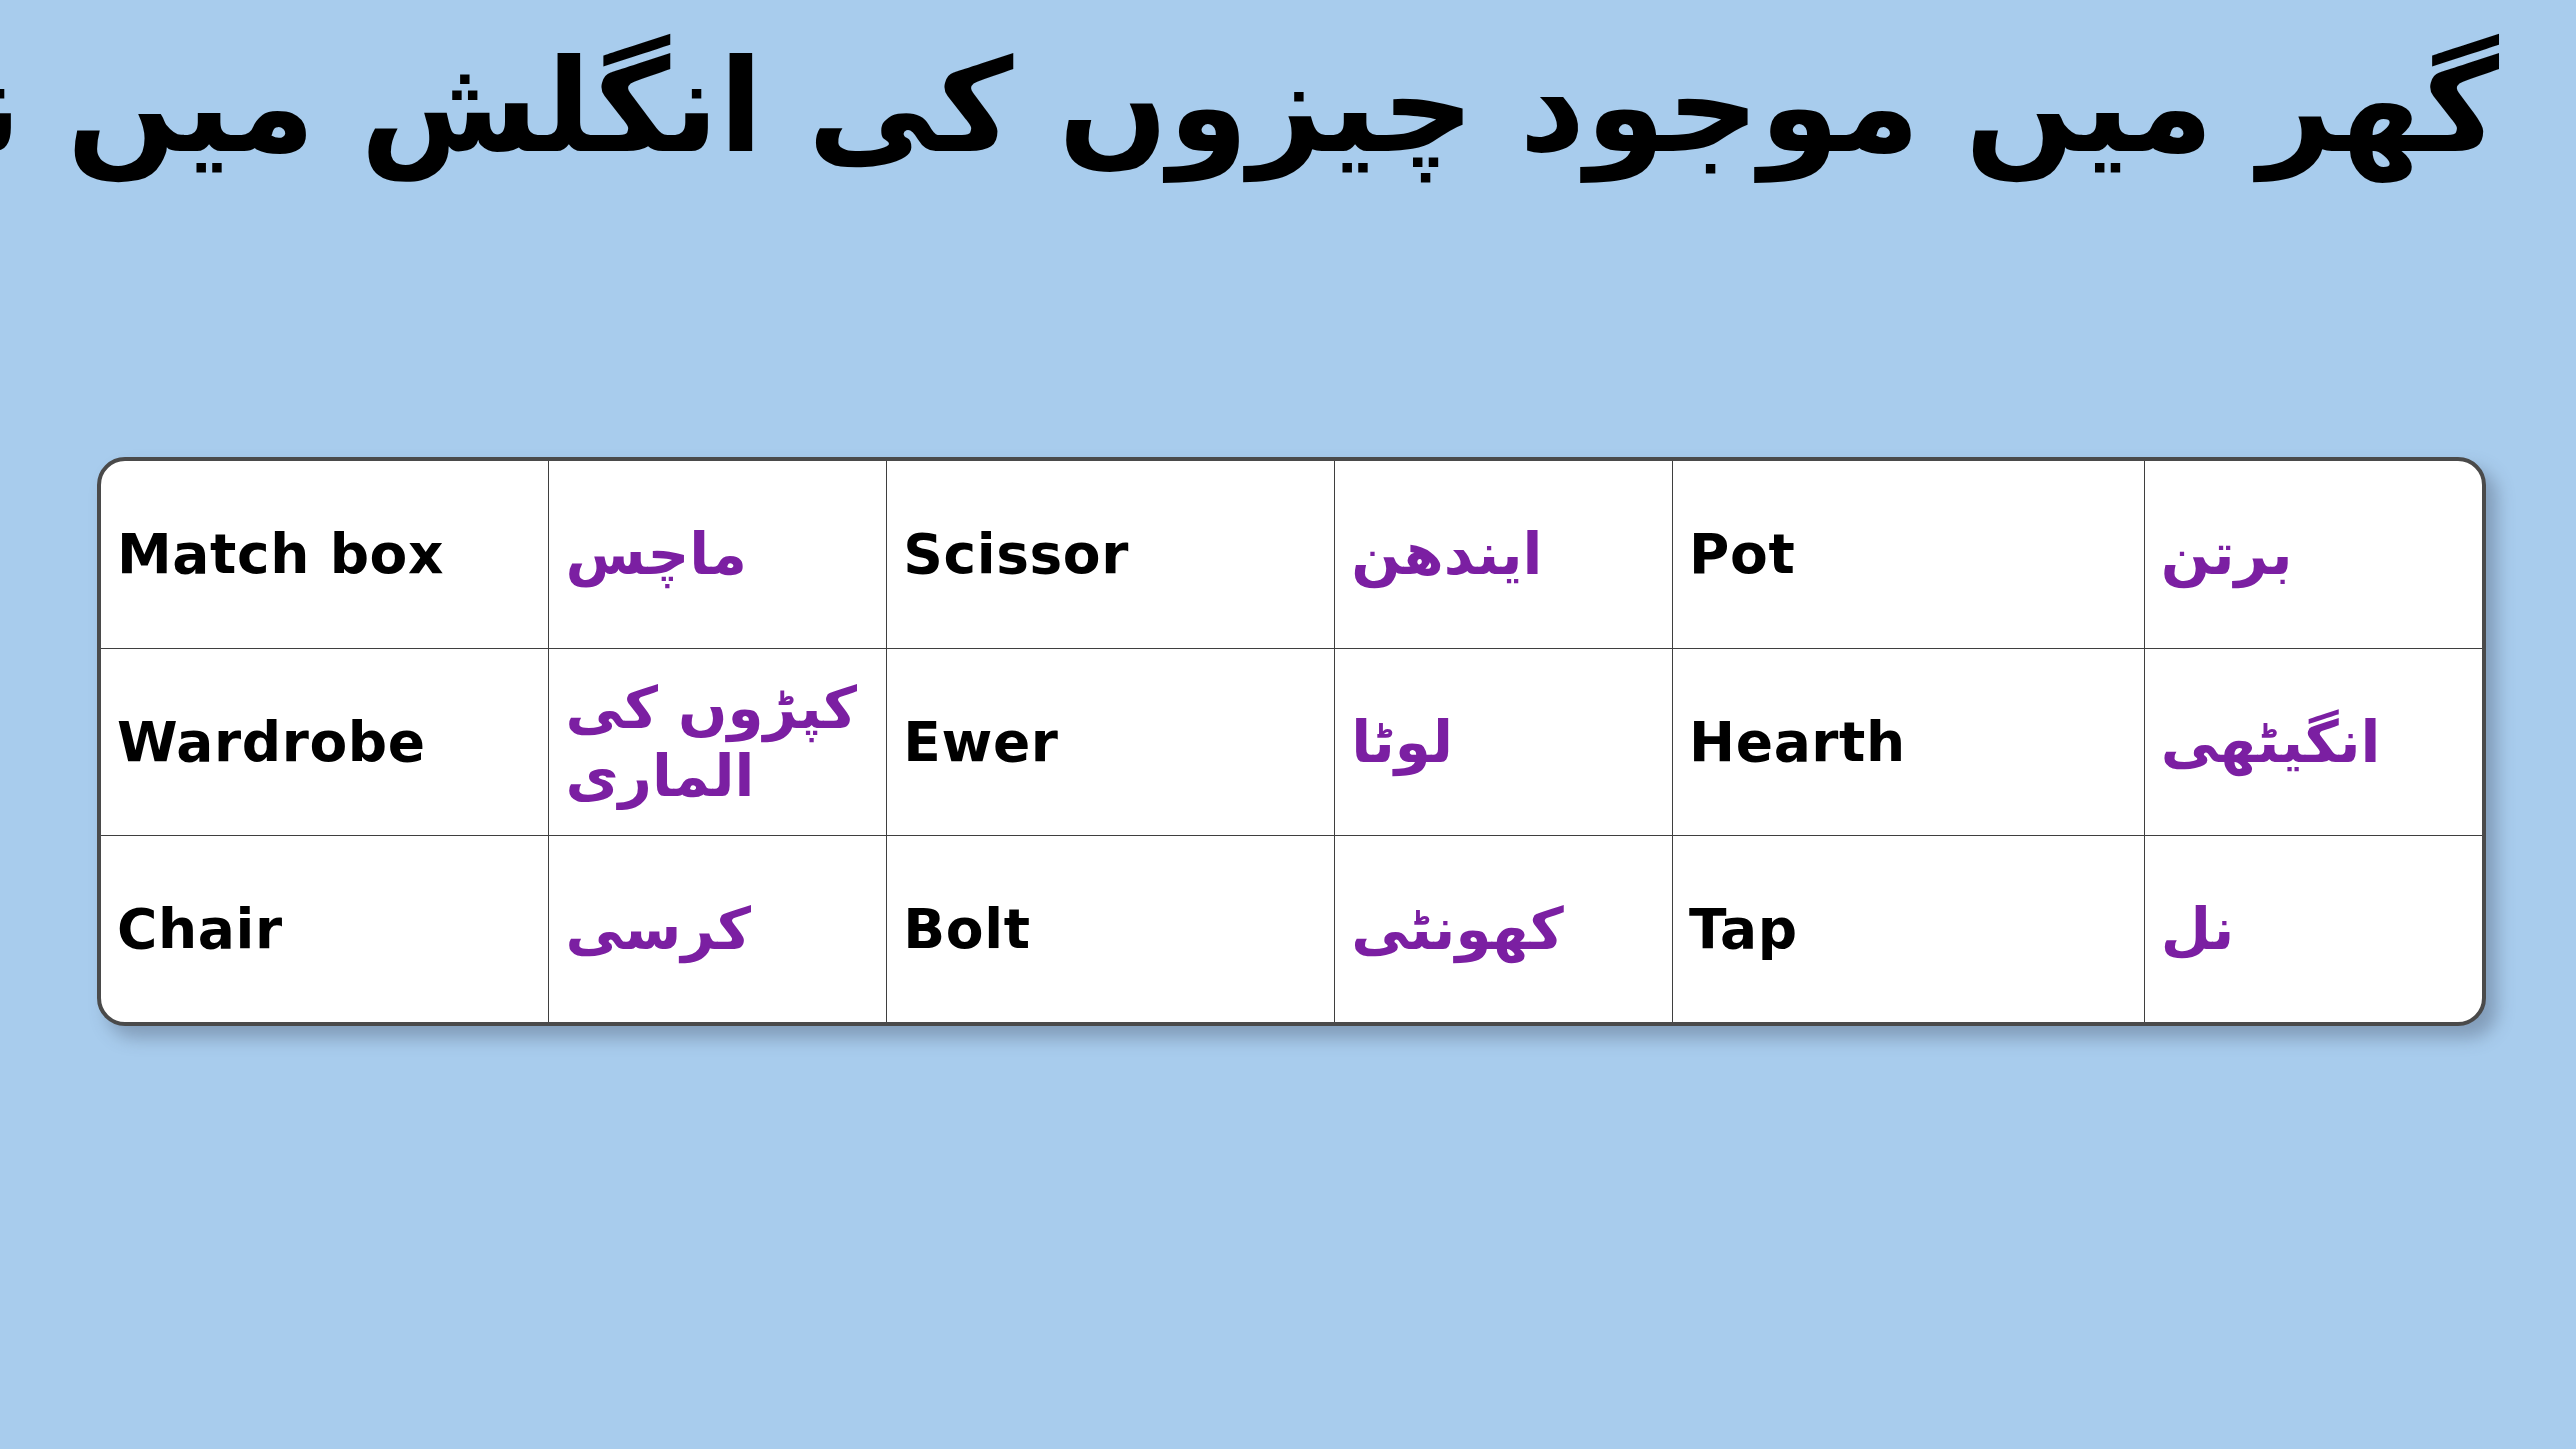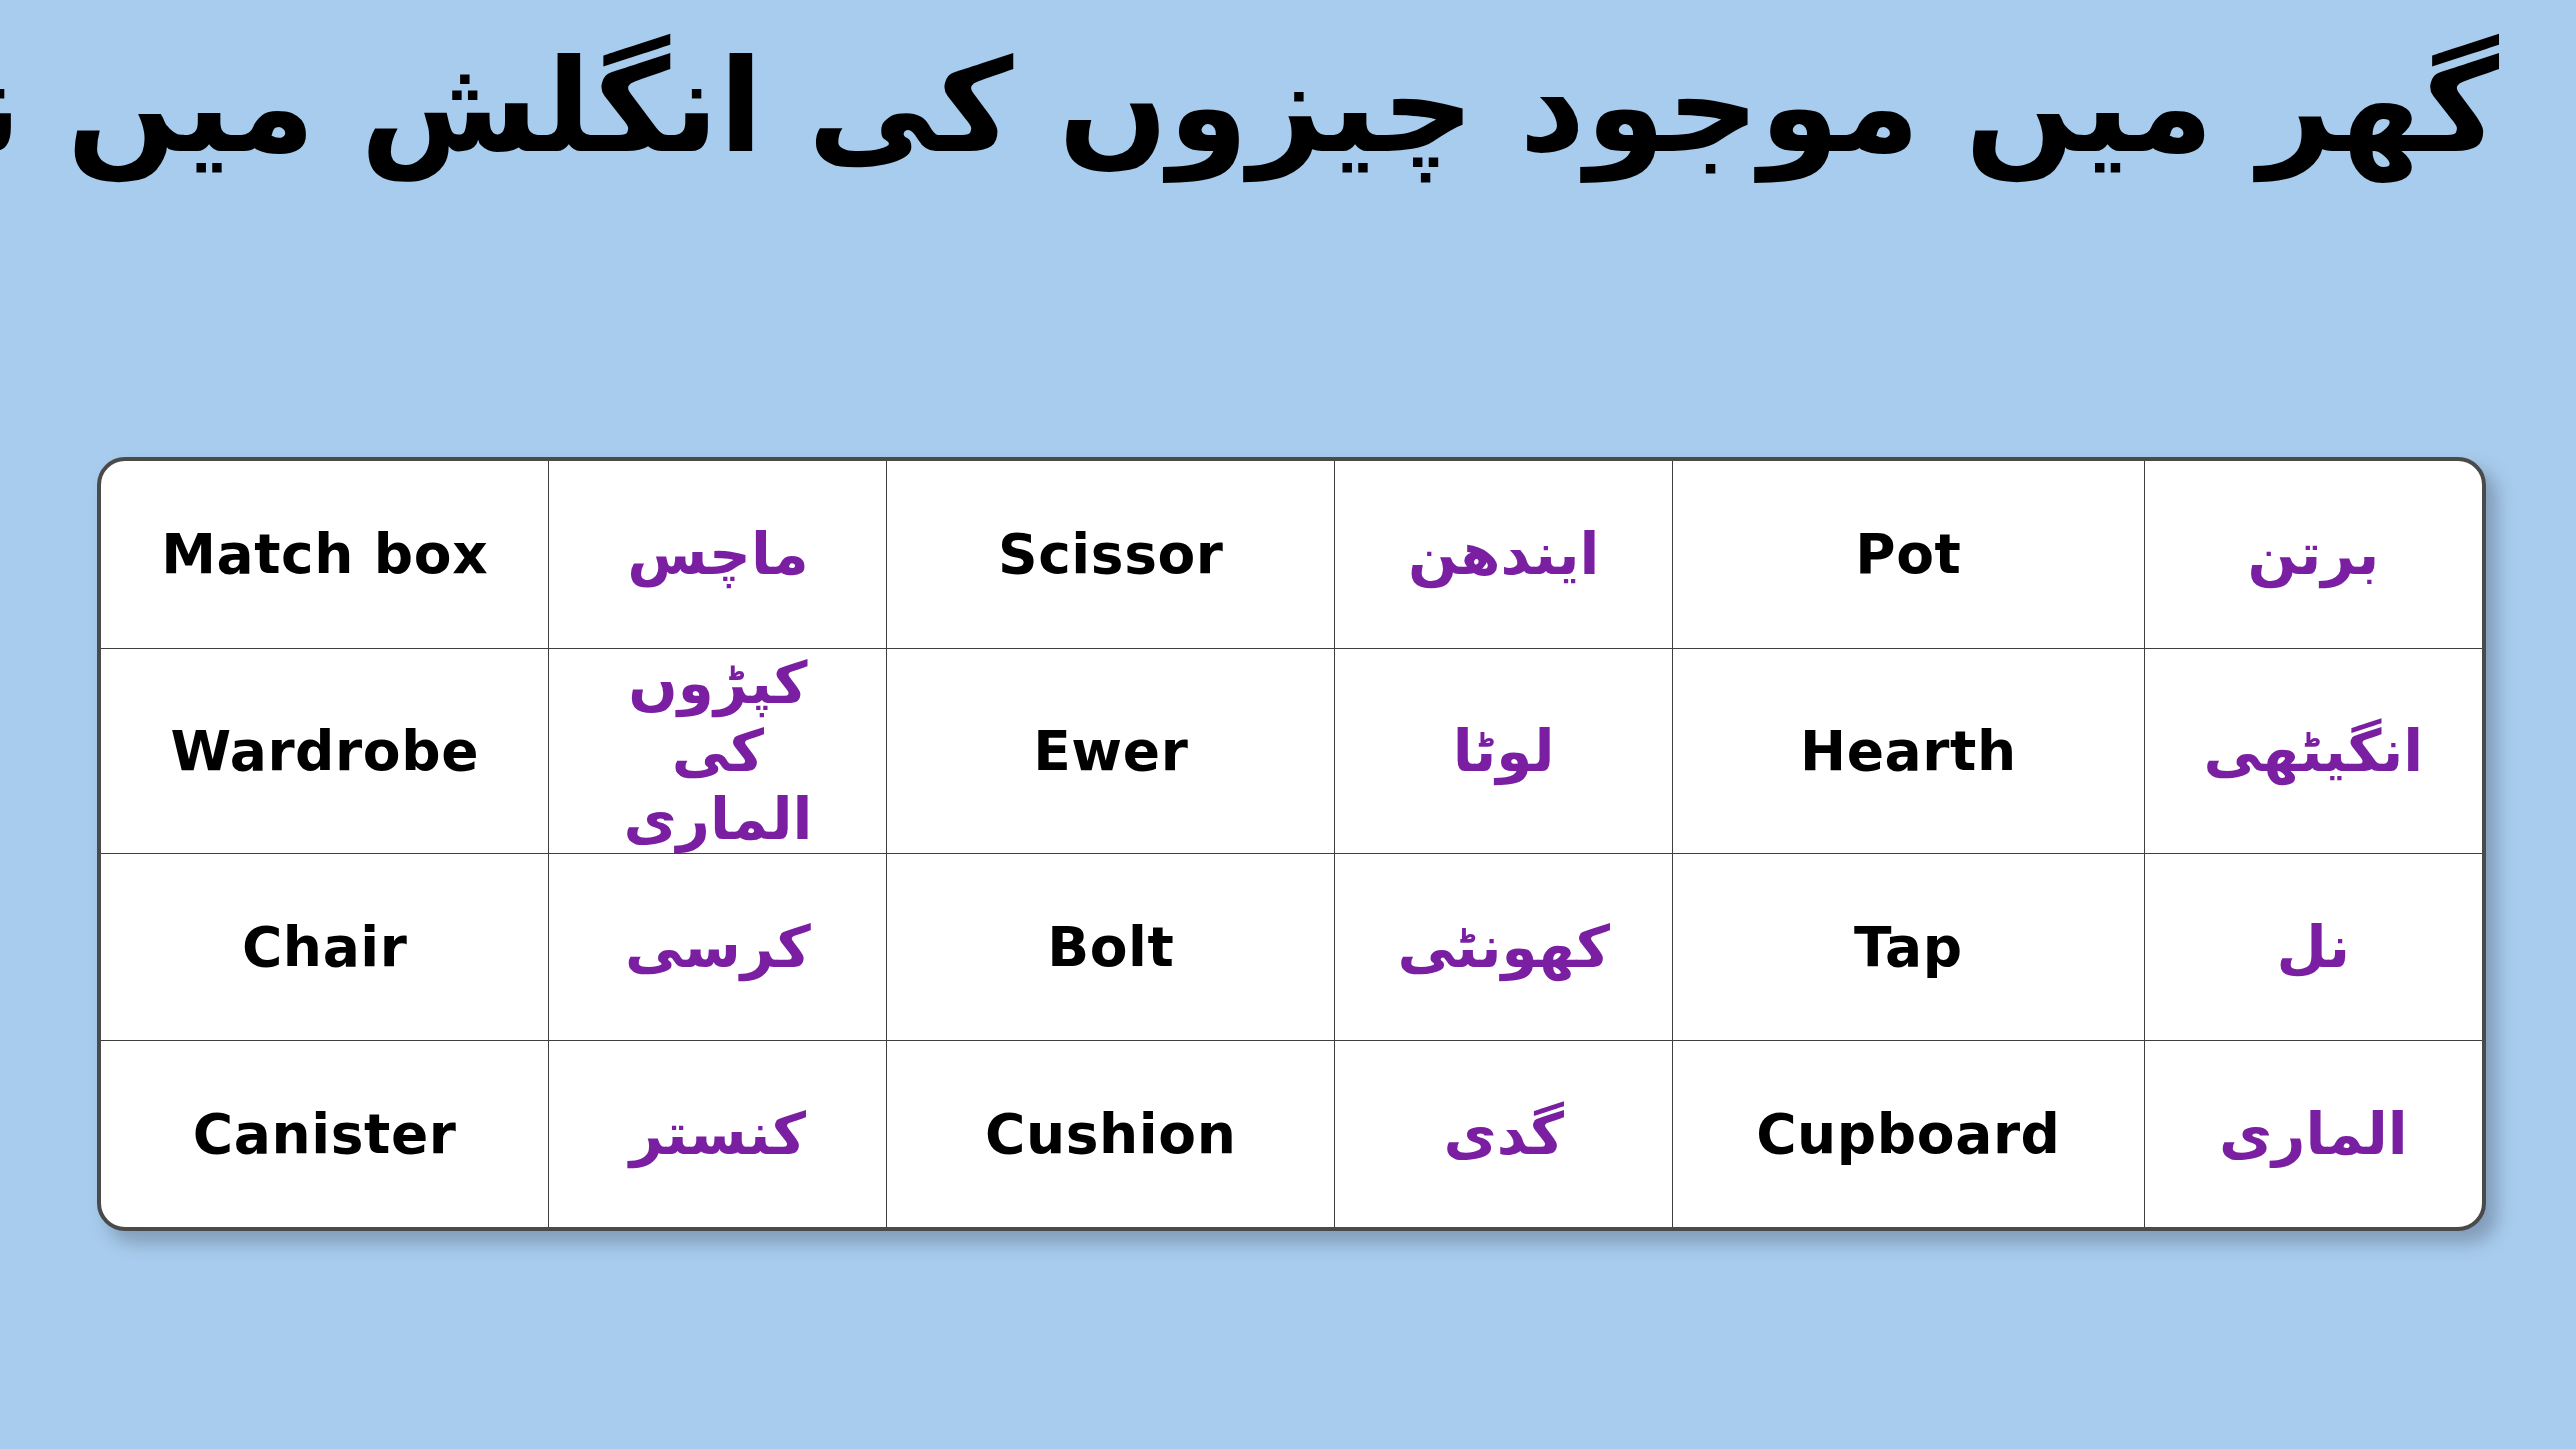--- a/index.html
+++ b/index.html
@@ -49,23 +49,23 @@
     box-sizing: border-box;
   }
   table.vocab {
     width: 100%;
     border-collapse: collapse;
     table-layout: fixed;
   }
   table.vocab td {
     border: 1.9px solid #3f3f3f;
     height: 187px;
-    text-align: center;
+    text-align: left;
     vertical-align: middle;
-    padding: 0 28px;
+    padding: 0 16px;
     box-sizing: border-box;
     margin-top: 16px;
   }
   table.vocab tr td:first-child { border-left: none; }
   table.vocab tr td:last-child { border-right: none; }
   table.vocab tr:first-child td { border-top: none; }
   table.vocab tr:last-child td { border-bottom: none; }
 
   td.en {
     font-family: "DejaVu Sans", sans-serif;
@@ -112,26 +112,18 @@
           <td class="ur">انگیٹھی</td>
         </tr>
         <tr>
           <td class="en">Chair</td>
           <td class="ur">کرسی</td>
           <td class="en">Bolt</td>
           <td class="ur">کھونٹی</td>
           <td class="en en-wide">Tap</td>
           <td class="ur">نل</td>
         </tr>
-        <tr>
-          <td class="en">Canister</td>
-          <td class="ur">کنستر</td>
-          <td class="en">Cushion</td>
-          <td class="ur">گدی</td>
-          <td class="en en-wide">Cupboard</td>
-          <td class="ur">الماری</td>
-        </tr>
       </tbody>
     </table>
   </div>
 
 </div>
 
 
 </body></html>

